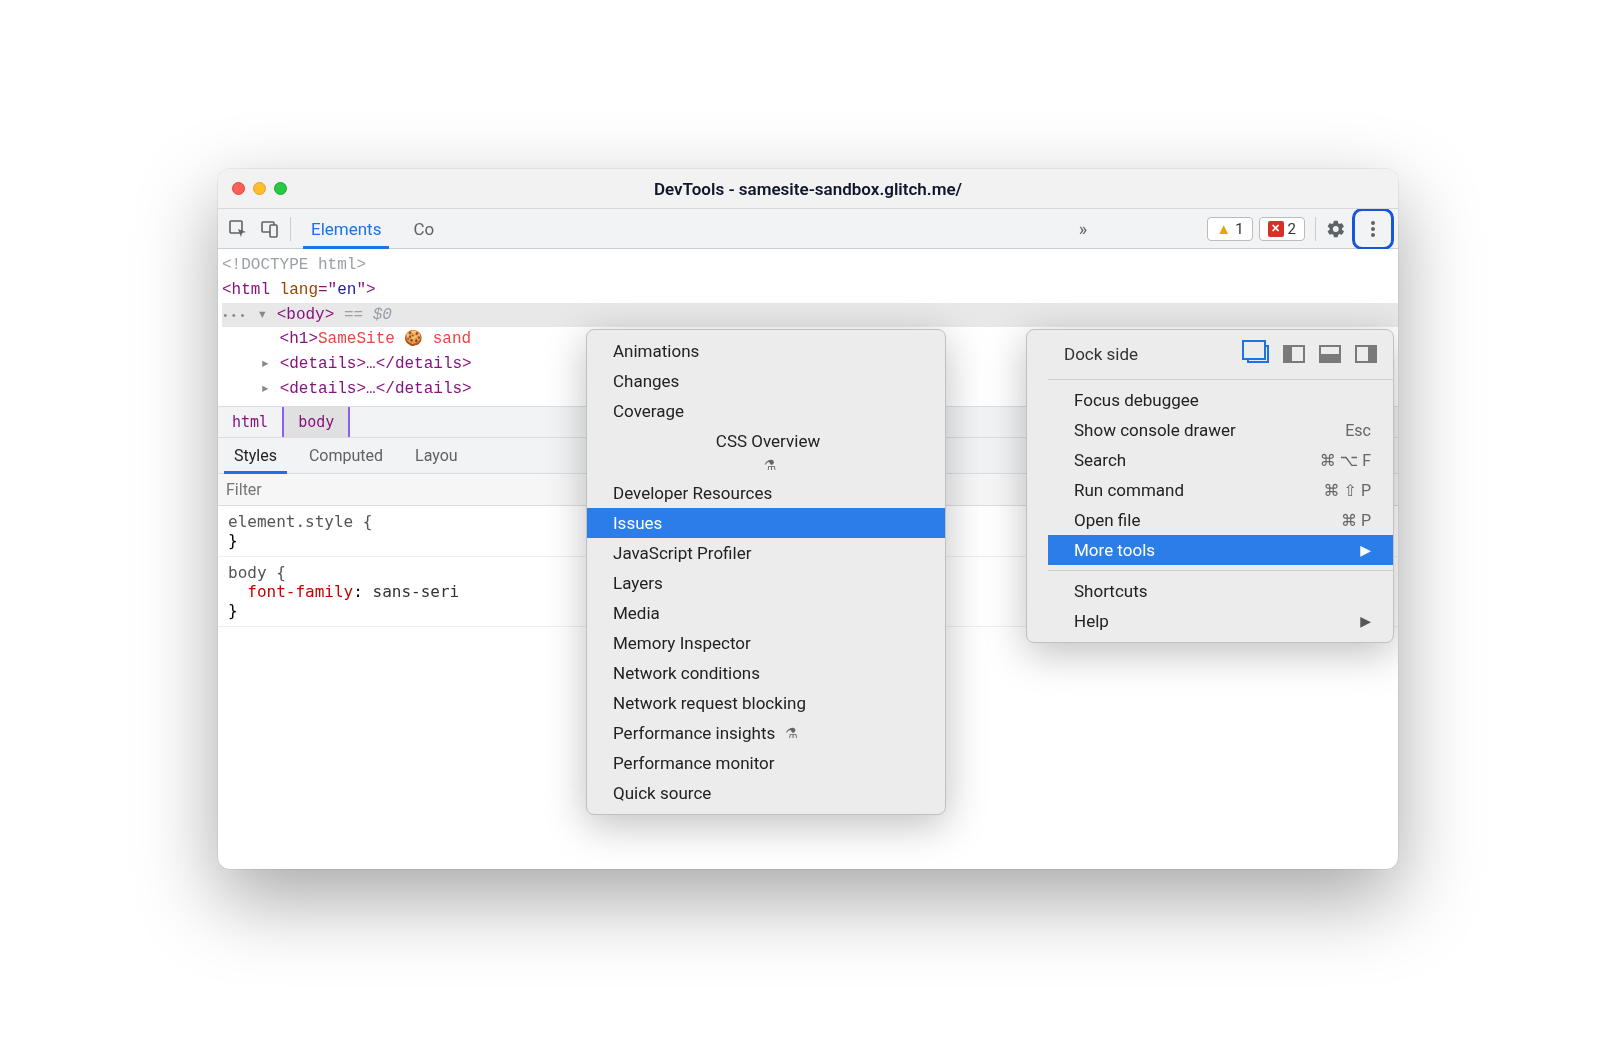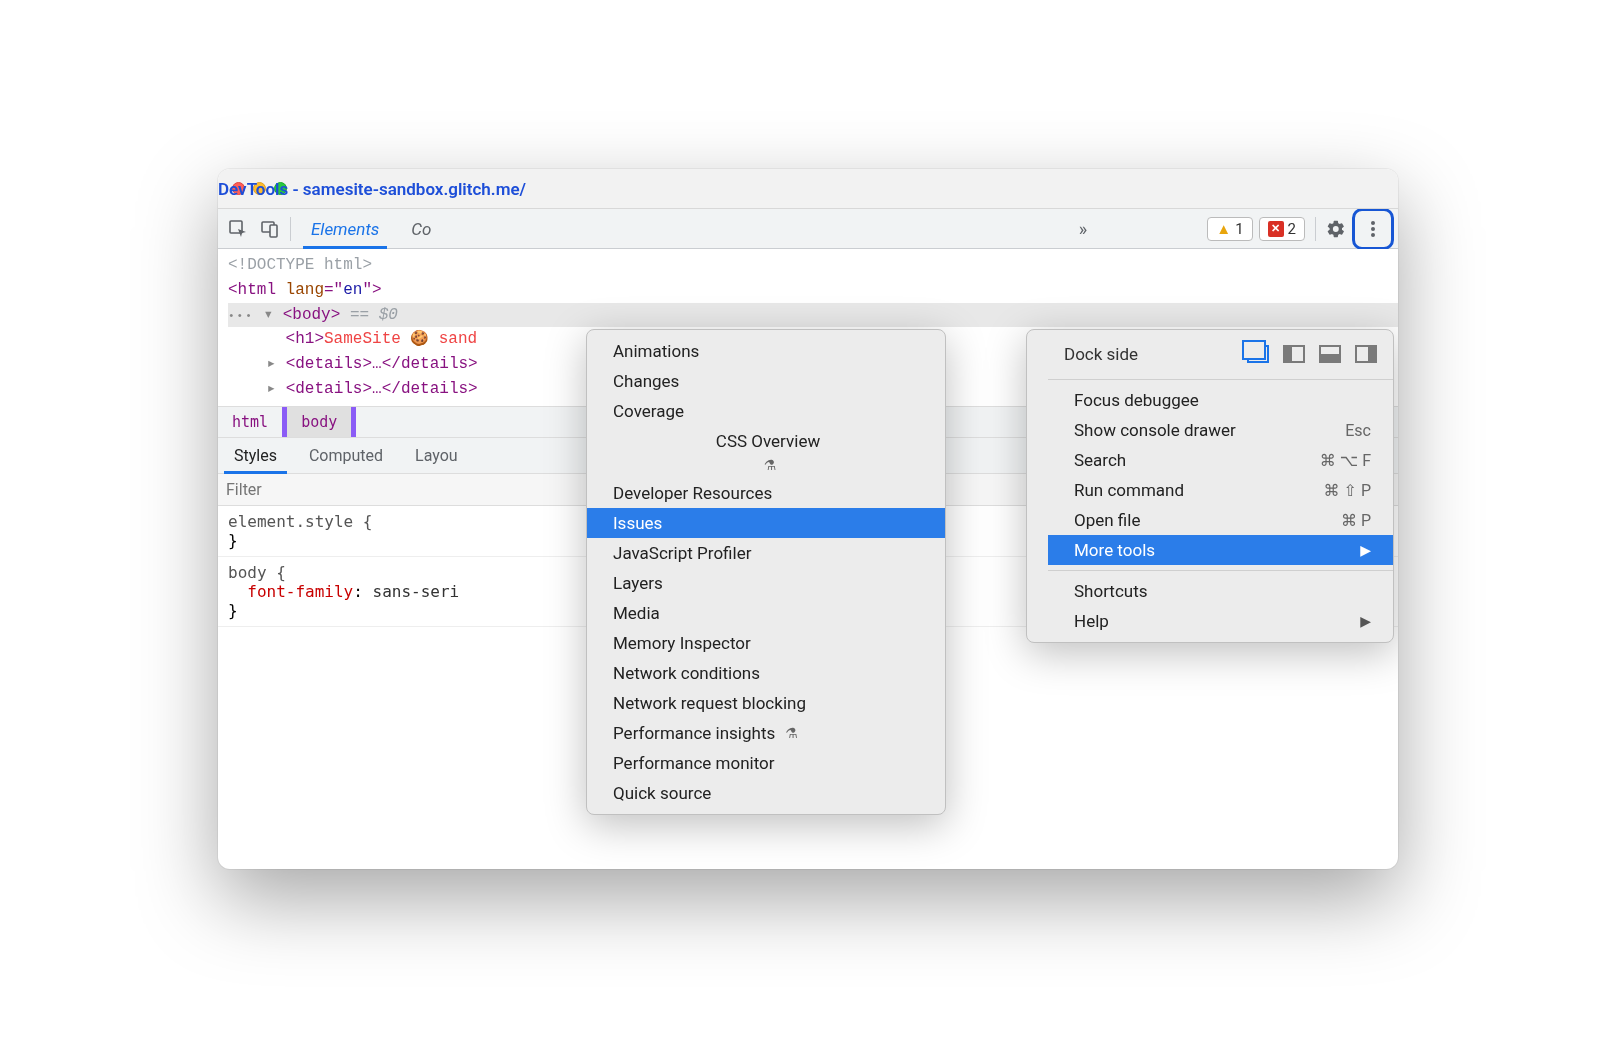--- a/index.html
+++ b/index.html
@@ -33,23 +33,24 @@
     position: relative;
   }
   .traffic-lights { display: flex; gap: 8px; }
   .tl { width: 13px; height: 13px; border-radius: 50%; }
   .tl.red { background: #ff5f57; border:1px solid #e0443e; }
   .tl.yellow { background: #ffbd2e; border:1px solid #dea123; }
   .tl.green { background: #28c840; border:1px solid #1aab29; }
   .title {
     position: absolute;
     left: 0; right: 0;
+    text-align: center;
     font-size: 17px;
     font-weight: 600;
-    color: #1d4ed8;
+    color: #0f172a;
     pointer-events: none;
   }
   
   .toolbar {
     height: 40px;
     background: #f1f3f4;
     display: flex;
     align-items: center;
     border-bottom: 1px solid #cacdd1;
     padding: 0 4px;
@@ -64,21 +65,20 @@
   }
   .vsep { width: 1px; height: 24px; background: #cacdd1; margin: 0 4px; }
   .tabs { display: flex; height: 100%; align-items: stretch; }
   .tab {
     padding: 0 16px;
     display: flex; align-items: center;
     font-size: 17px;
     color: #5f6368;
     cursor: pointer;
     position: relative;
-    font-style: italic;
   }
   .tab.active { color: #1a73e8; }
   .tab.active::after {
     content: "";
     position: absolute;
     bottom: -1px; left: 8px; right: 8px;
     height: 3px; background: #1a73e8;
   }
   .toolbar-spacer { flex: 1; }
   .badge {
@@ -109,21 +109,21 @@
   .content {
     flex: 1;
     display: flex;
     flex-direction: column;
     overflow: hidden;
     position: relative;
   }
   .dom-tree {
     font-family: Menlo, Monaco, "Courier New", monospace;
     font-size: 16px;
-    padding: 4px 0 4px 10px;
+    padding: 4px 0 4px 4px;
     color: #333;
     background:#fff;
     line-height: 1.55;
   }
   .dom-tree .line { white-space: pre; }
   .c-doctype { color:#9aa0a6; }
   .c-tag { color:#881280; }
   .c-attr-name { color:#994500; }
   .c-attr-val { color:#1a1aa6; }
   .c-text { color:#ef4444; }
@@ -133,21 +133,21 @@
     content:"•••"; color:#888; font-size:11px; letter-spacing:2px;
   }
   .caret { color:#888; }
   .cookie { font-size:15px; }
   
   .breadcrumb {
     display:flex; background:#f1f3f4; border-top:1px solid #ddd; border-bottom:1px solid #ddd;
     font-family: Menlo, Monaco, monospace; font-size:15px;
   }
   .breadcrumb .crumb {
-    padding: 6px 14px; color:#881280; border-right:5px solid #8b5cf6; cursor:pointer;
+    padding: 6px 14px; color:#881280; border-right:2px solid #8b5cf6; cursor:pointer;
   }
   .breadcrumb .crumb.active { background:#e0e0e0; }
   
   .style-tabs {
     display:flex; background:#f1f3f4; border-bottom:1px solid #ddd;
   }
   .style-tab {
     padding: 8px 16px; font-size:16px; color:#5f6368; cursor:pointer; position:relative;
   }
   .style-tab.active { color:#222; }

